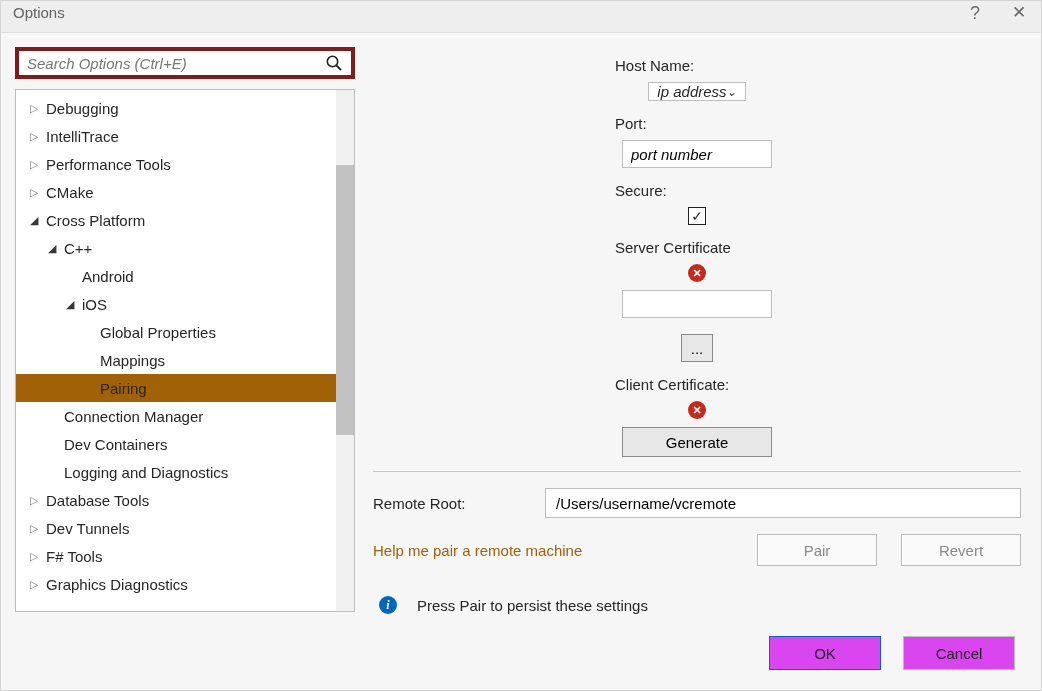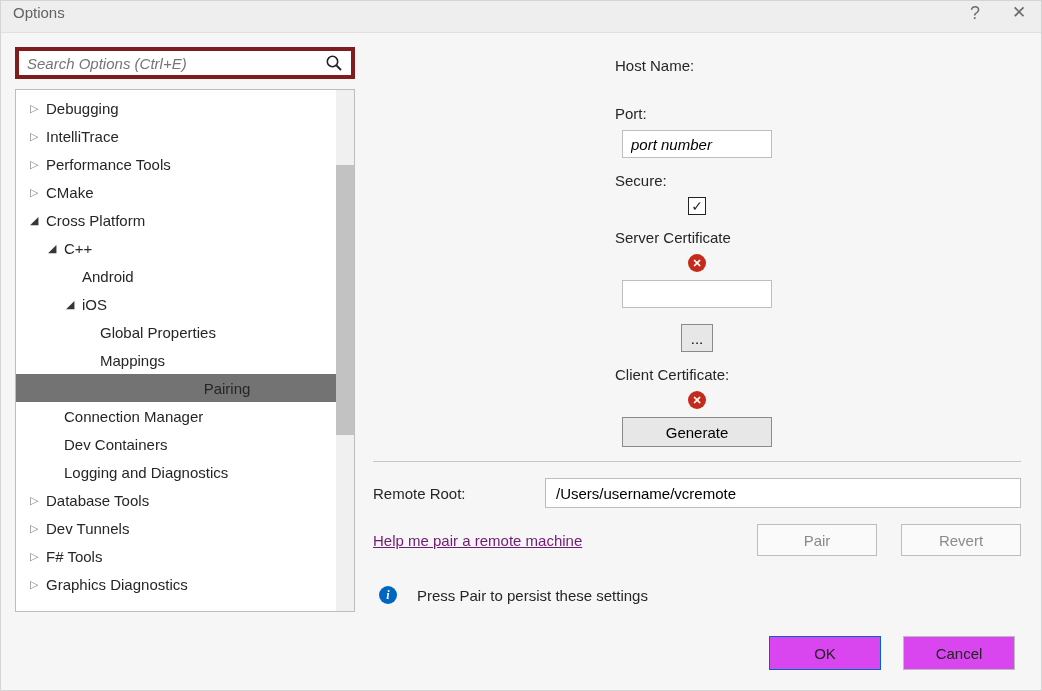--- a/index.html
+++ b/index.html
@@ -134,22 +134,21 @@
     position: absolute;
     font-size: 11px;
     color: #7a7a7a;
   }
   .tree-items li.lvl1 .glyph { margin-left: 6px; }
   .tree-items li.lvl2 .glyph { margin-left: 24px; }
   .tree-items li.lvl3 .glyph { margin-left: 42px; }
   .tree-items li.expanded .glyph { color: #363636; }
   .tree-items li .glyph { width: 12px; display: inline-block; }
   .tree-items li.selected {
-    background: #737373;
-    justify-content: center;
+    background: #a16207;
   }
 
   
   .right-panel {
     flex: 1;
     padding-top: 10px;
     padding-right: 6px;
     font-size: 15px;
     color: #262626;
   }
@@ -263,22 +262,21 @@
     font-size: 15px;
   }
   .link-row {
     display: flex;
     align-items: center;
     justify-content: space-between;
     gap: 12px;
     margin-bottom: 30px;
   }
   .link {
-    color: #701a75;
-    text-decoration: underline;
+    color: #a16207;
     cursor: pointer;
   }
   .side-buttons {
     display: flex;
     gap: 24px;
   }
   .side-buttons button {
     width: 120px;
     height: 32px;
     border: 1px solid #bdbdbd;
@@ -439,20 +437,24 @@
       <div class="tree-scroll">
         <div class="tree-thumb"></div>
       </div>
     </div>
   </div>
 
   <div class="right-panel">
 
     <div class="form-row">
       <span class="flabel">Host Name:</span>
+      <div class="hostname-select">
+        <span>ip address</span>
+        <span class="chev">⌄</span>
+      </div>
     </div>
 
     <div class="form-row">
       <span class="flabel">Port:</span>
       <input class="port-input" value="port number" style="">
     </div>
 
     <div class="form-row">
       <span class="flabel">Secure:</span>
       <span class="checkbox">✓</span>

